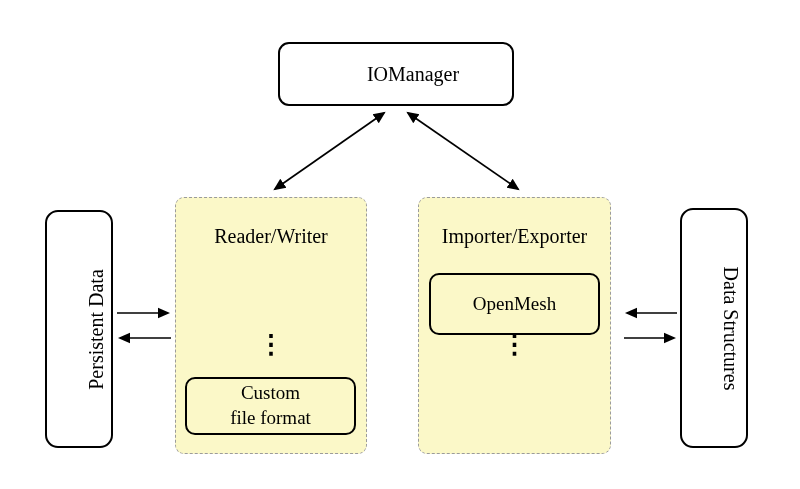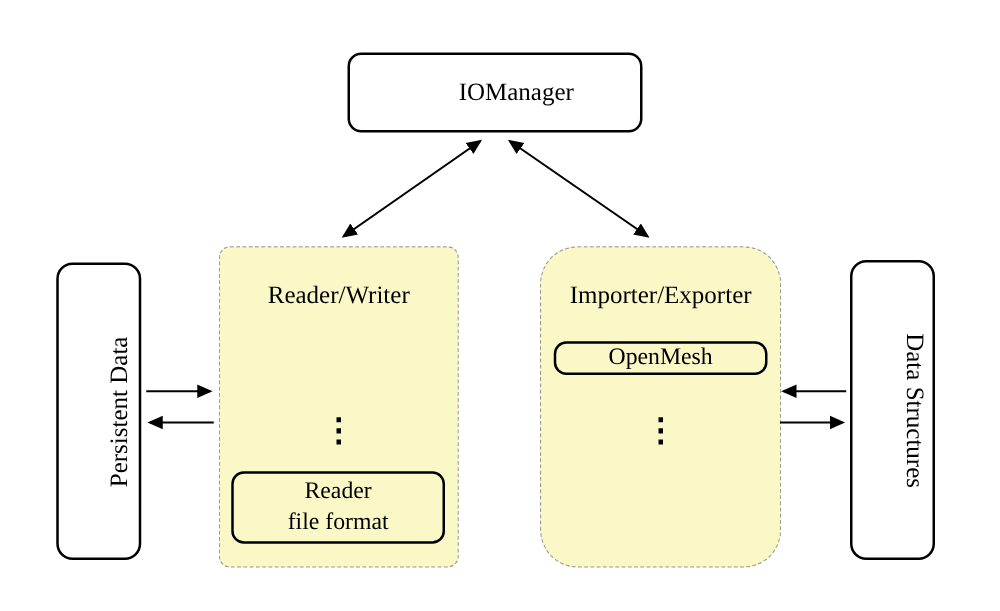--- a/index.html
+++ b/index.html
@@ -65,24 +65,24 @@
     position: absolute;
     left: 0; right: 0;
     text-align: center;
     font-size: 26px;
     font-weight: bold;
     line-height: 1;
     letter-spacing: 0;
   }
   #iomanager { left: 278px; top: 42px; width: 236px; height: 64px; }
   #panel-rw { left: 175px; top: 197px; width: 192px; height: 257px; }
-  #panel-ie { left: 432px; top: 197px; width: 193px; height: 257px; border-radius: 30px; }
+  #panel-ie { left: 418px; top: 197px; width: 193px; height: 257px; }
   #node-obj        { left: 9px;  top: 75px;  width: 171px; height: 45px; }
   #node-cff        { left: 9px;  top: 179px; width: 171px; height: 58px; }
-  #node-openmesh   { left: 10px; top: 75px;  width: 171px; height: 27px; }
+  #node-openmesh   { left: 10px; top: 75px;  width: 171px; height: 62px; }
   #node-cds        { left: 10px; top: 179px; width: 171px; height: 58px; }
   #vdots-rw { top: 134px; }
   #vdots-ie { top: 134px; }
   #persistent-data { left: 45px;  top: 210px; width: 68px; height: 238px; border-radius: 13px; }
   #data-structures { left: 680px; top: 208px; width: 68px; height: 240px; border-radius: 13px; }
   .vertical-label-up   { transform: rotate(-90deg); white-space: nowrap; font-size: 20px; }
   .vertical-label-down { transform: rotate(90deg);  white-space: nowrap; font-size: 20px; }
   svg.arrows {
     position: absolute;
     left: 0; top: 0;
@@ -107,21 +107,21 @@
   </div>
 
   <div class="node" id="data-structures">
     <span class="vertical-label-down">Data Structures</span>
   </div>
 
   <div class="panel" id="panel-rw">
     <div class="panel-title">Reader/Writer</div>
     <div class="vdots" id="vdots-rw">⋮</div>
     <div class="inner-node" id="node-cff">
-      <span>Reader
+      <span>Custom
 file format</span>
     </div>
   </div>
 
   <div class="panel" id="panel-ie">
     <div class="panel-title">Importer/Exporter</div>
     <div class="inner-node" id="node-openmesh">
       <span>OpenMesh</span>
     </div>
     <div class="vdots" id="vdots-ie">⋮</div>

